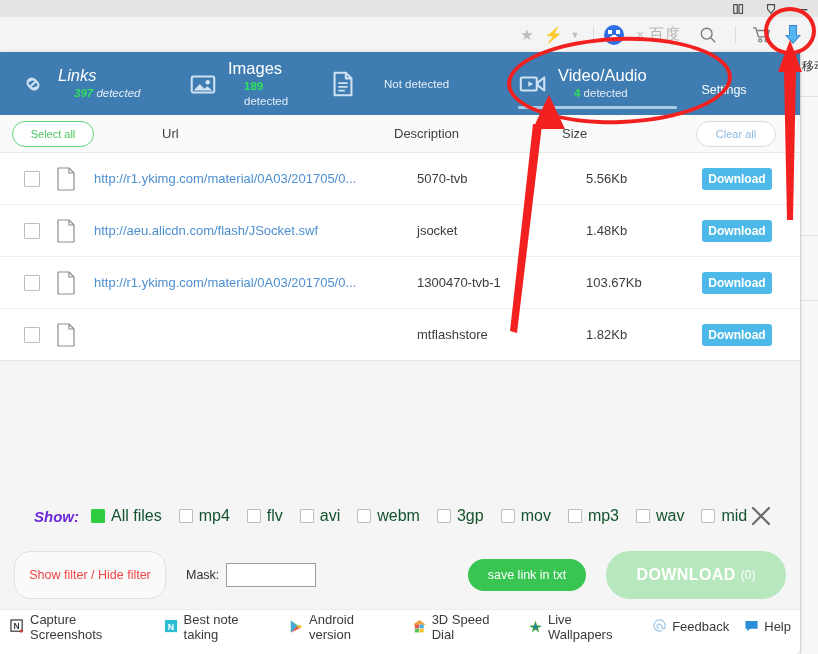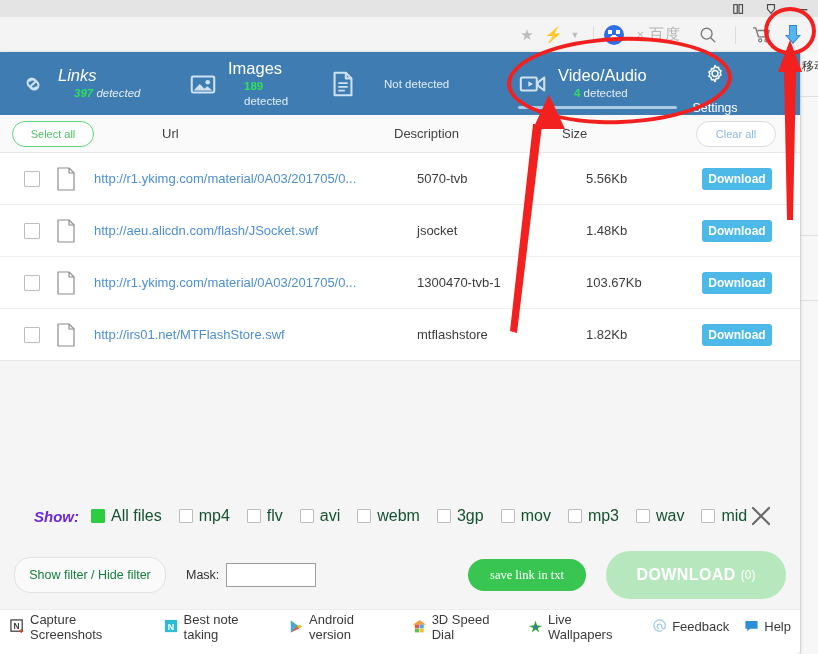--- a/index.html
+++ b/index.html
@@ -104,21 +104,21 @@
   .tab-underline {
     position: absolute; left: 18px; right: 8px; bottom: 6px; height: 3px;
     background: #a9cbe6; border-radius: 2px;
   }
   .tab-links { width: 170px; font-style: italic; }
   .tab-images { width: 140px; }
   .tab-docs { width: 190px; }
   .tab-video { width: 185px; }
 
   .tab-settings {
-    display:flex; flex-direction: column; align-items:center; justify-content:center;
+    display:flex; flex-direction: row; align-items:center; justify-content:center;
     width: 60px; cursor: pointer; gap: 18px; padding-top: 12px;
   }
   .tab-settings .lbl { color: #ffffff; font-size: 12.5px; }
 
   
   .thead {
     height: 38px; background: #fafafa; border-bottom: 1px solid #e9e9e9;
     position: relative;
   }
   .btn-pill {
@@ -182,34 +182,34 @@
     position: absolute; right: 28px; top: 14px; width: 22px; height: 22px;
     cursor: pointer;
   }
 
   
   .actionbar {
     height: 68px; background: #f5f5f5; display: flex; align-items: center;
     padding-left: 14px; position: relative;
   }
   .btn-showfilter {
-    width: 152px; height: 36px; border: 1px solid #e2e2e2; border-radius: 16px;
-    background: #fafafa; font-size: 12.5px; color: #15803d;
+    width: 152px; height: 48px; border: 1px solid #e2e2e2; border-radius: 16px;
+    background: #fafafa; font-size: 12.5px; color: #ef4444;
     display: flex; align-items: center; justify-content: center; cursor: pointer;
   }
   .mask-label { font-size: 12.5px; color: #303030; margin: 0 7px 0 20px; }
   .mask-input {
     width: 90px; height: 24px; border: 1px solid #9e9e9e; background: #fff;
     font-family: "Liberation Sans", sans-serif; font-size: 12px;
     padding: 0 4px; outline: none;
   }
   .btn-savelink {
     position: absolute; left: 468px; width: 118px; height: 32px;
     background: #38c552; border-radius: 16px; color: #ffffff; font-size: 12.5px;
-    display: flex; align-items: center; justify-content: center; cursor: pointer; font-family: Liberation Serif, serif;
+    display: flex; align-items: center; justify-content: center; cursor: pointer;
   }
   .btn-bigdl {
     position: absolute; left: 606px; width: 180px; height: 48px;
     background: #b7e8bd; border-radius: 24px; color: #ffffff;
     display: flex; align-items: center; justify-content: center; gap: 5px;
     cursor: pointer;
   }
   .btn-bigdl .t { font-size: 16px; font-weight: bold; letter-spacing: .4px; }
   .btn-bigdl .n { font-size: 12px; }
 
@@ -399,21 +399,20 @@
         <div class="c-size">103.67Kb</div>
         <div class="btn-dl">Download</div>
       </div>
 
       <div class="row">
         <div class="cb"></div>
         <svg class="file-ic" viewBox="0 0 20 24">
           <path d="M2 1h11l5 5v17H2z" fill="#ffffff" stroke="#8d8d8d" stroke-width="1.2" stroke-linejoin="round"></path>
           <path d="M13 1v5h5" fill="none" stroke="#8d8d8d" stroke-width="1.2" stroke-linejoin="round"></path>
         </svg>
-        <div class="c-url">http://irs01.net/MTFlashStore.swf</div>
         <div class="c-desc">mtflashstore</div>
         <div class="c-size">1.82Kb</div>
         <div class="btn-dl">Download</div>
       </div>
     </div>
 
     <div class="blank-area"></div>
 
     <div class="filterbar">
       <div class="show-label">Show:</div>

